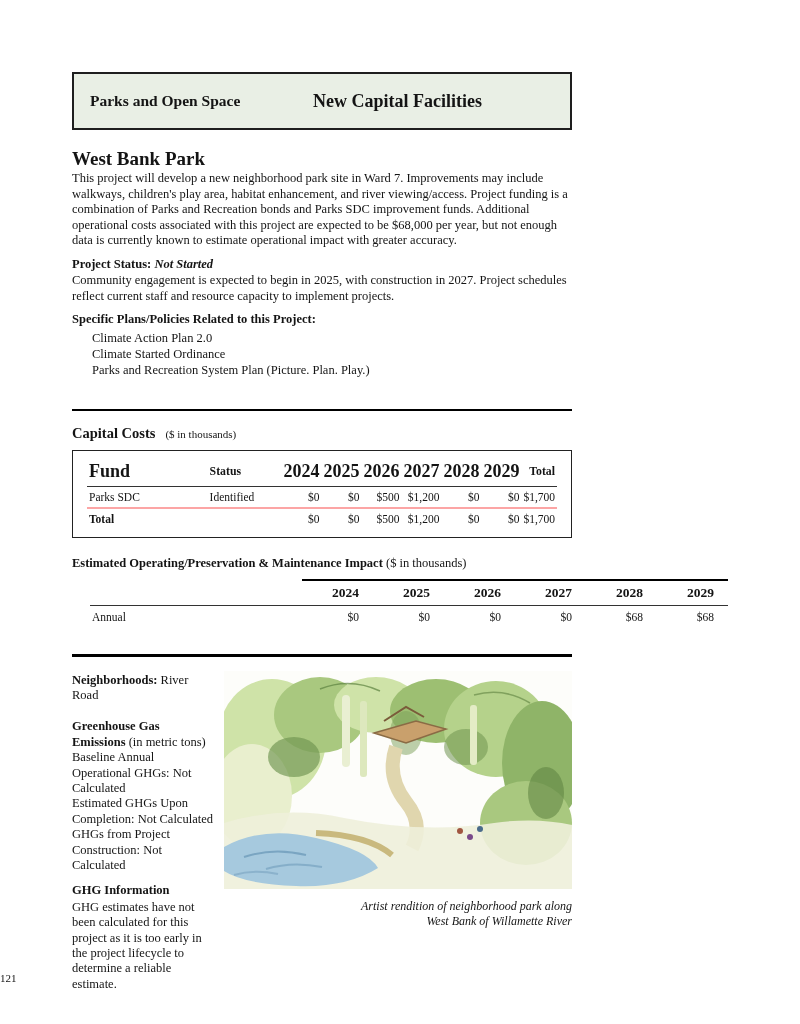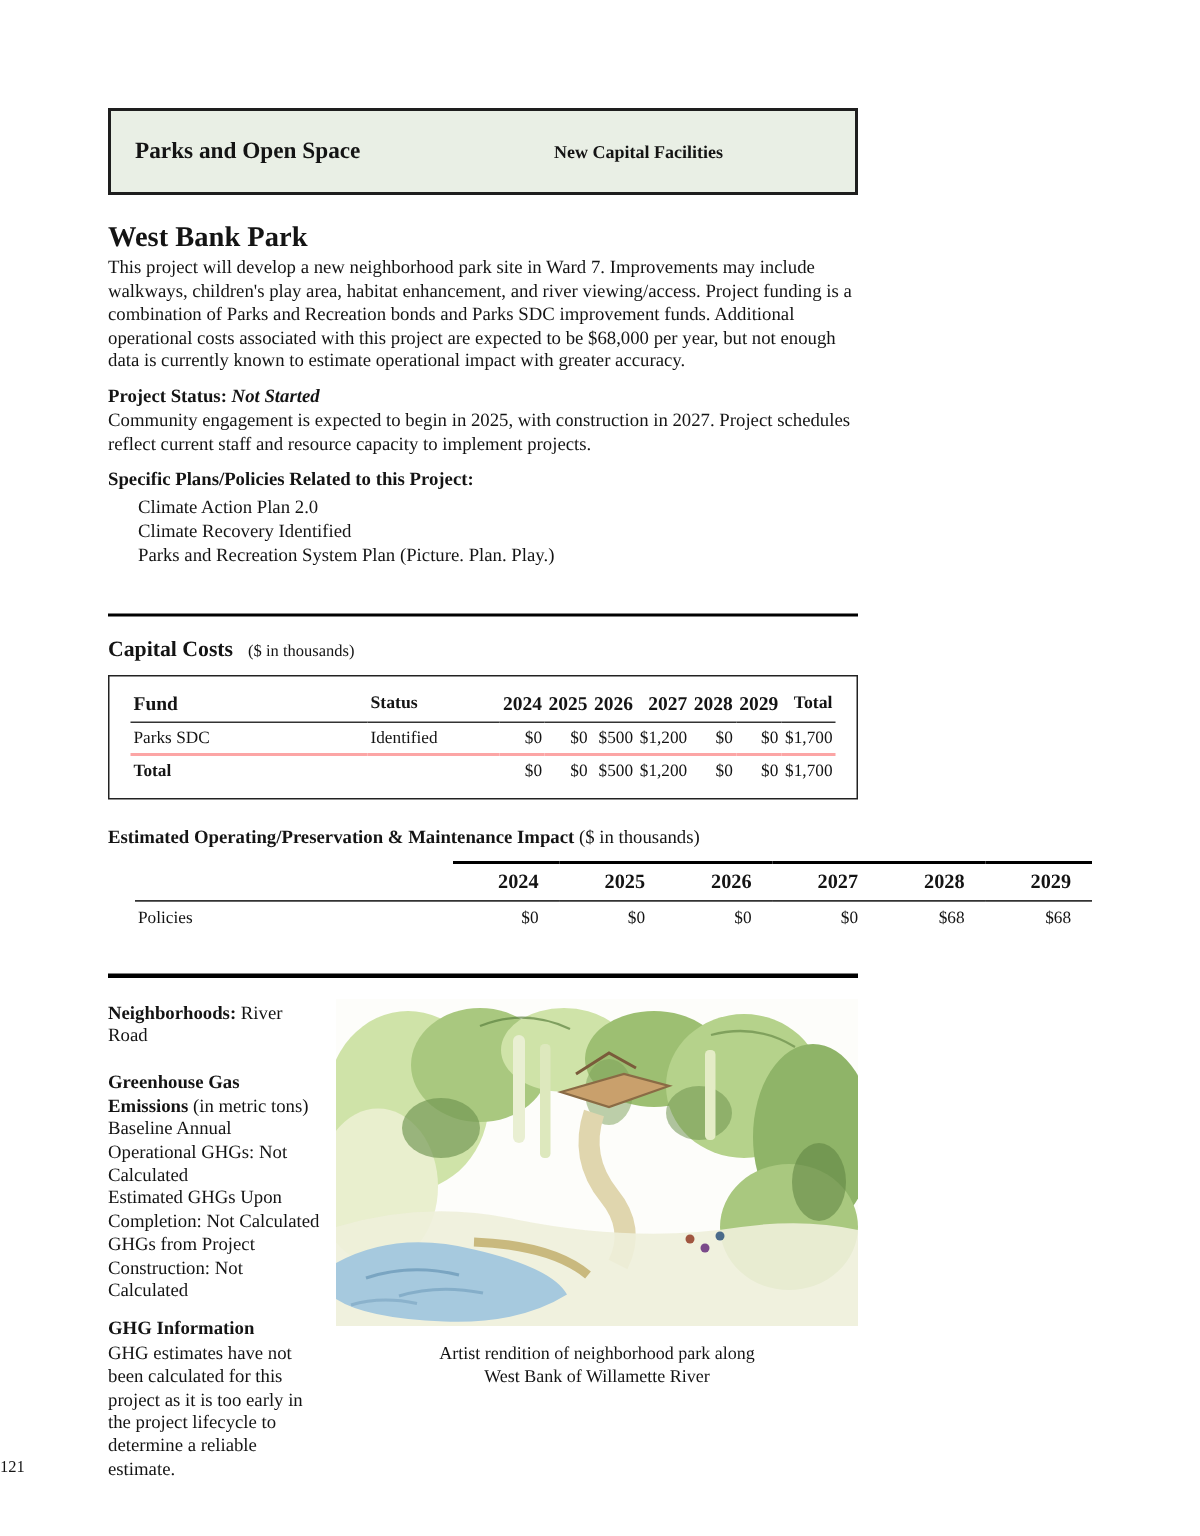--- a/index.html
+++ b/index.html
@@ -15,21 +15,21 @@
 
   
   .hdr-box {
     border: 2px solid #1e1e1e;
     background: #e9efe5;
     height: 58px;
     display: flex; align-items: center;
     padding: 0 16px;
   }
   .hdr-left  { font-weight: bold; font-size: 15.5px; }
-  .hdr-right { font-weight: bold; font-size: 12px; margin-left: auto; margin-right: 72px; }
+  .hdr-right { font-weight: bold; font-size: 18px; margin-left: auto; margin-right: 72px; }
 
   .title { font-size: 19px; font-weight: bold; margin-top: 18px; }
 
   .label { font-size: 12.5px; font-weight: bold; margin-top: 8px; }
   .para  { font-size: 12.5px; line-height: 15.6px; margin-top: 1px; }
   .status-val { font-style: italic; }
   .norm { font-weight: normal; }
 
   .plans-list { margin-top: 4px; padding-left: 20px; }
   .plans-list p { font-size: 12.5px; line-height: 15.8px; }
@@ -38,21 +38,21 @@
   .rule-thick2 { border-top: 3px solid #000; margin-top: 26px; }
 
   
   .cc-head { margin-top: 13px; }
   .cc-title { font-size: 14.5px; font-weight: bold; }
   .cc-sub { font-size: 11px; margin-left: 6px; }
 
   .cc-box { border: 1.5px solid #222; margin-top: 8px; padding: 6px 14px 8px 14px; }
   table { border-collapse: collapse; width: 100%; }
   .cc-table th, .cc-table td { padding: 4px 2px; font-size: 11.5px; text-align: right; white-space: nowrap; }
-  .cc-table th { font-size: 13px; font-weight: bold; border-bottom: 1px solid #333; }
+  .cc-table th { font-size: 18px; font-weight: bold; border-bottom: 1px solid #333; }
   .cc-table th.small-h { font-size: 11.8px; }
   .cc-table .col-fund   { text-align: left; width: 158px; }
   .cc-table .col-status { text-align: left; width: 88px; }
   .cc-table tbody tr.data-row td { border-bottom: 2px solid #fca5a5; }
   .cc-table .total-label { font-weight: bold; }
 
   
   .op-head { margin-top: 18px; font-size: 12.5px; }
   .op-title { font-weight: bold; }
   .op-table { margin-top: 8px; margin-left: 18px; width: 638px; }
@@ -64,21 +64,21 @@
 
   
   .bottom-cols { display: flex; margin-top: 14px; }
   .left-col { width: 300px; font-size: 12.5px; }
   .left-col p { line-height: 15.4px; }
   .ghg-title { margin-top: 16px; }
   .ghg-line { margin: 0; }
   .ghg-info-title { margin-top: 10px; }
   .right-col { margin-left: 8px; width: 348px; }
   .illustration-frame { width: 348px; height: 218px; }
-  .caption { margin-top: 6px; font-size: 12px; text-align: center; line-height: 15.5px; }
+  .caption { margin-top: 6px; font-size: 12px; font-style: italic; text-align: right; line-height: 15.5px; }
 
   .pagenum { position: absolute; left: 0; right: 0; bottom: 40px; text-align: left; font-size: 11px; }
 </style>
 </head>
 <body>
 
 <div class="page">
   <div class="content">
 
     <div class="hdr-box">
@@ -89,21 +89,21 @@
     <h1 class="title">West Bank Park</h1>
 
     <p class="para">This project will develop a new neighborhood park site in Ward 7. Improvements may include walkways, children's play area, habitat enhancement, and river viewing/access. Project funding is a combination of Parks and Recreation bonds and Parks SDC improvement funds. Additional operational costs associated with this project are expected to be $68,000 per year, but not enough data is currently known to estimate operational impact with greater accuracy.</p>
 
     <p class="label"><span>Project Status:</span> <span class="status-val">Not Started</span></p>
     <p class="para">Community engagement is expected to begin in 2025, with construction in 2027. Project schedules reflect current staff and resource capacity to implement projects.</p>
 
     <p class="label">Specific Plans/Policies Related to this Project:</p>
     <div class="plans-list">
       <p>Climate Action Plan 2.0</p>
-      <p>Climate Recovery Identified</p>
+      <p>Climate Started Ordinance</p>
       <p>Parks and Recreation System Plan (Picture. Plan. Play.)</p>
     </div>
 
     <div class="rule-thick"></div>
 
     <p class="cc-head">
       <span class="cc-title">Capital Costs</span>
       <span class="cc-sub">($ in thousands)</span>
     </p>
 
@@ -158,21 +158,21 @@
           <th>2024</th>
           <th>2025</th>
           <th>2026</th>
           <th>2027</th>
           <th>2028</th>
           <th>2029</th>
         </tr>
       </thead>
       <tbody>
         <tr>
-          <td class="op-label">Policies</td>
+          <td class="op-label">Annual</td>
           <td>$0</td>
           <td>$0</td>
           <td>$0</td>
           <td>$0</td>
           <td>$68</td>
           <td>$68</td>
         </tr>
       </tbody>
     </table>
 

